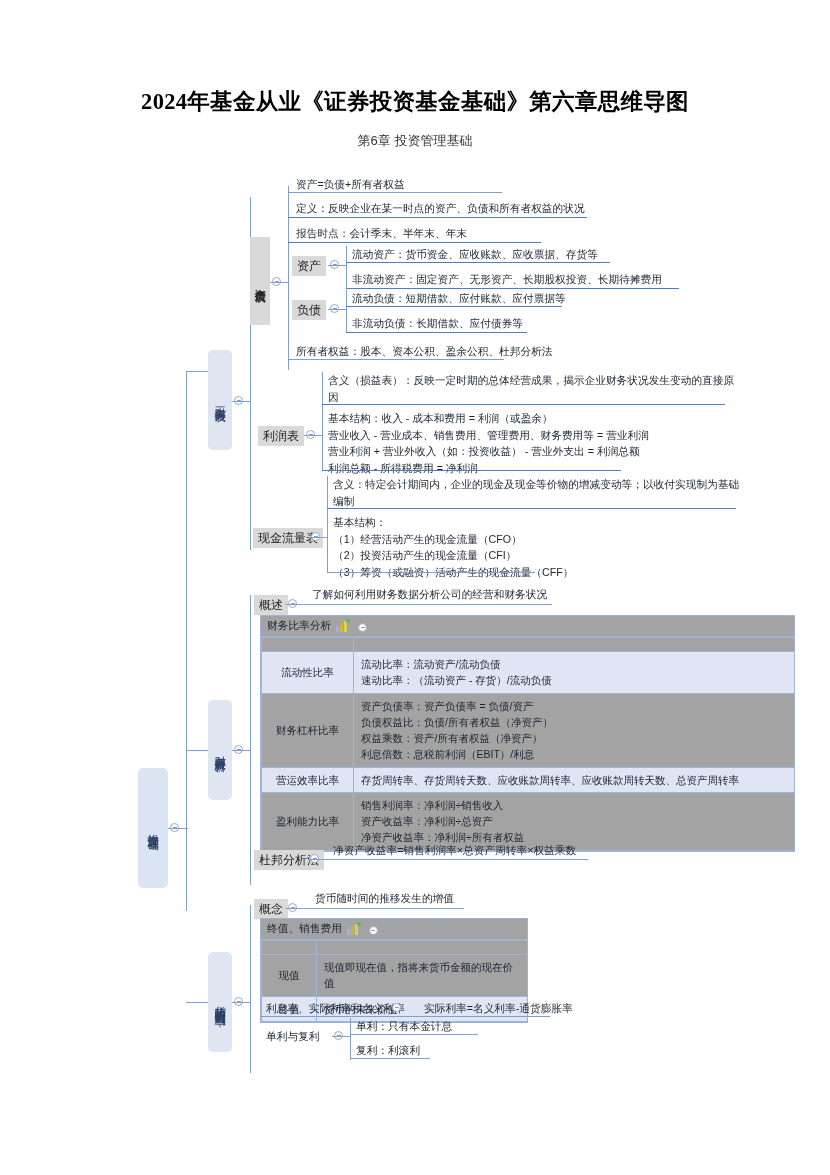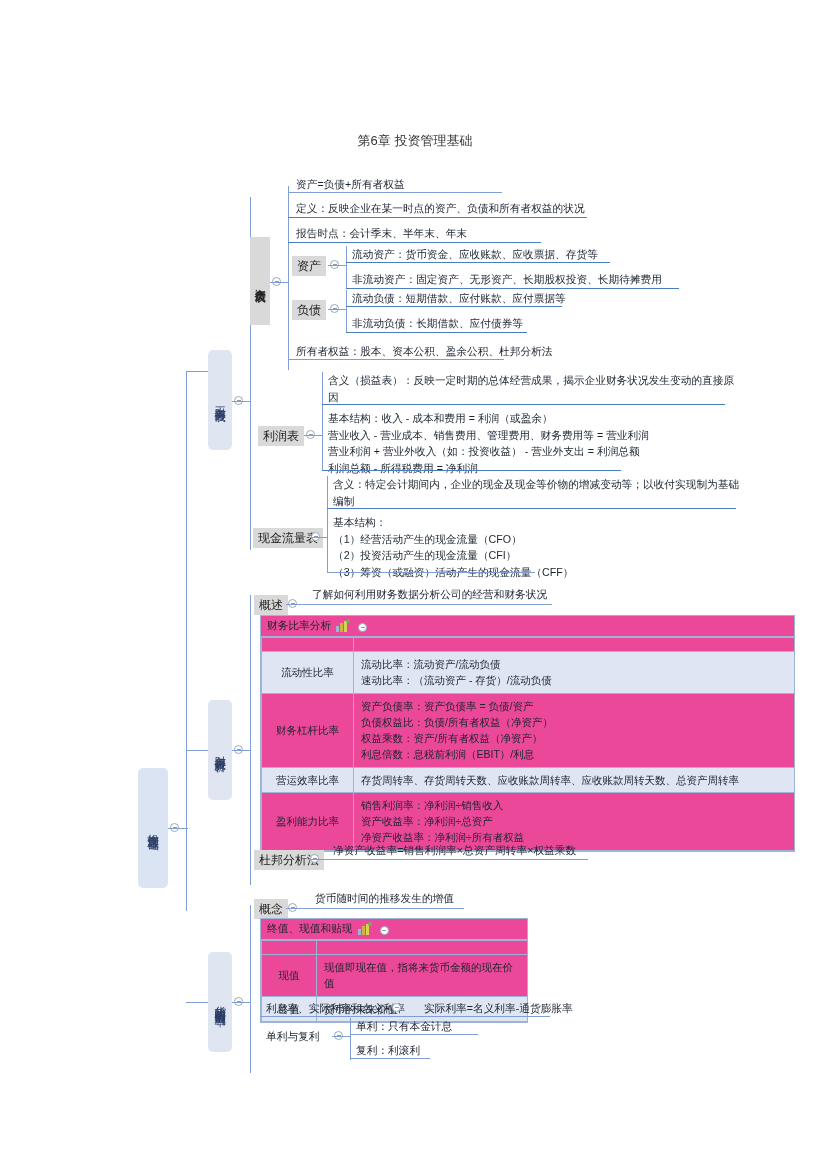--- a/index.html
+++ b/index.html
@@ -96,21 +96,21 @@
   .barchart i:nth-child(2){left:4px;width:3px;height:9px;background:#cdb24a;}
   .barchart i:nth-child(3){left:8px;width:3px;height:11px;background:#d8d34f;}
   .barchart u{position:absolute;right:-1px;top:-2px;width:4px;height:4px;
     border-radius:50%;background:#6fae5a;}
 
   
   .tbl{
     position:absolute;
     border:1px solid #9db4d8;
     box-sizing:border-box;
-    background:#ec4899;
+    background:#a3a3a3;
   }
   .tbl .thead{
     font-size:10.7px;padding:3px 6px;
     border-bottom:1px solid #9db4d8;
     display:flex;align-items:center;gap:5px;
     box-sizing:border-box;
   }
   .tbl .grid{display:table;width:100%;border-collapse:collapse;table-layout:fixed;}
   .tbl .trow{display:table-row;}
   .tbl .tcell{
@@ -126,20 +126,21 @@
   }
   .tbl .tcell.k{text-align:center;}
   .tbl .trow.alt .tcell{background:#dfe5f3;}
   .tbl .trow.empty .tcell{height:14px;padding:0;}
 </style>
 </head>
 <body>
 
 <div class="page">
 
+  <div class="doc-title">2024年基金从业《证券投资基金基础》第六章思维导图</div>
   <div class="doc-sub">第6章  投资管理基础</div>
 
   <div class="vchip root" style="left:138px;top:768px;width:30px;height:120px;">
     <span>投资管理基础</span>
   </div>
   <div class="collapse" style="left:170px;top:823px;"></div>
 
   <div class="vline" style="left:186px;top:371px;height:540px;"></div>
   <div class="hline" style="left:168px;top:828px;width:20px;"></div>
   <div class="hline" style="left:186px;top:371px;width:24px;"></div>
@@ -303,21 +304,21 @@
 
   <div class="hchip" style="left:254px;top:899px;">
     <span>概念</span>
   </div>
   <div class="collapse" style="left:288px;top:903px;"></div>
   <div class="hline" style="left:286px;top:908px;width:178px;"></div>
   <div class="leaf" style="left:315px;top:890px;">货币随时间的推移发生的增值</div>
 
   <div class="tbl" style="left:260px;top:918px;width:268px;">
     <div class="thead">
-      <span>终值、现值和贴现</span>
+      <span>终值、销售费用</span>
       <span class="barchart" style="position:relative;display:inline-block;">
           <i></i>
           <i></i>
           <i></i>
           <u></u>
         </span>
       <span class="collapse" style="position:relative;display:inline-block;left:4px;top:1px;"></span>
     </div>
     <div class="grid">
       <div class="trow empty">

